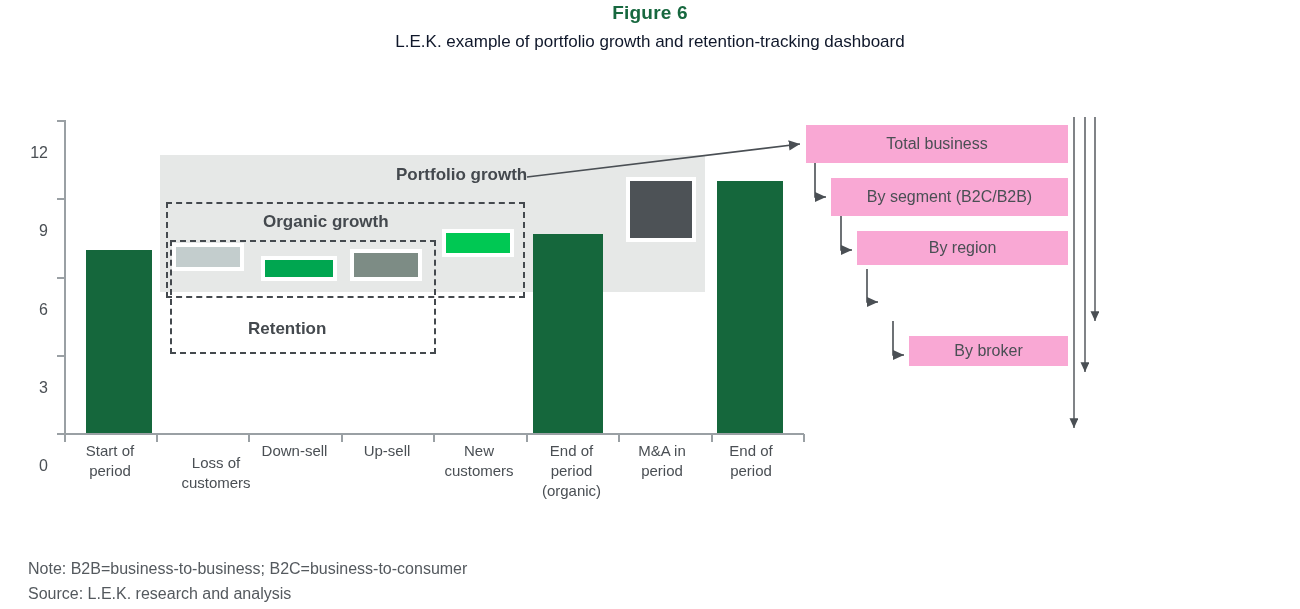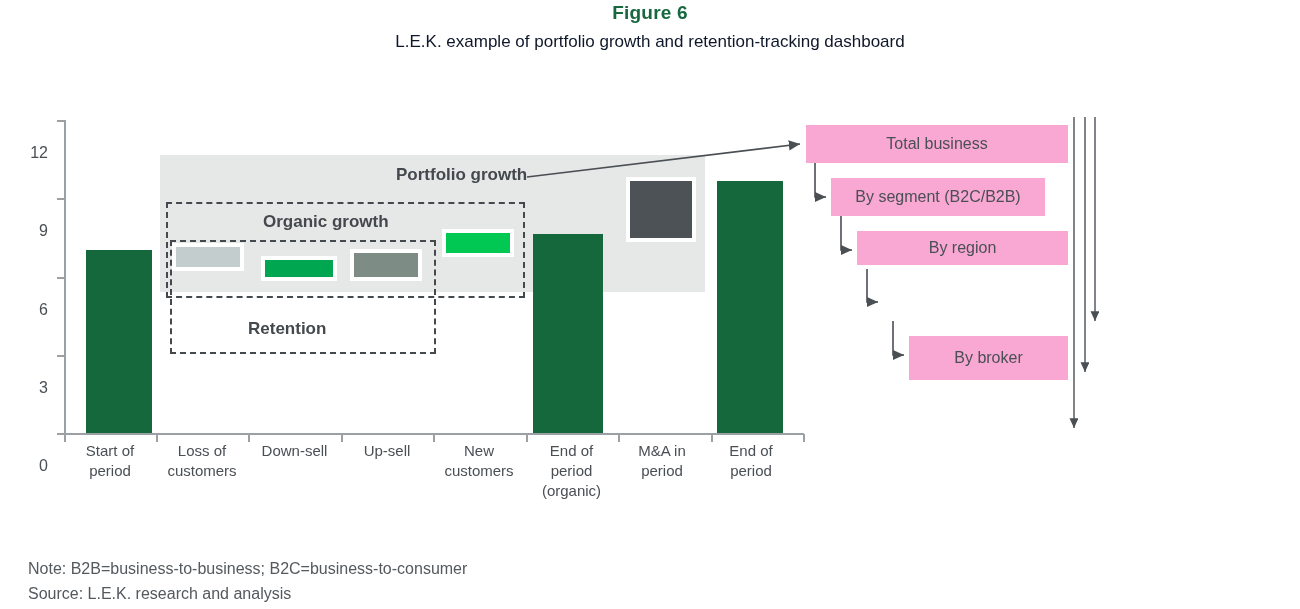--- a/index.html
+++ b/index.html
@@ -129,21 +129,21 @@
     <div class="bar" style="left:533px;top:234px;width:70px;height:199px;background:#15673c;"></div>
 
     <div class="bar float" style="left:626px;top:177px;width:70px;height:65px;background:#4d5256;"></div>
 
     <div class="bar" style="left:717px;top:181px;width:66px;height:252px;background:#15673c;"></div>
 
     <div class="catlab" style="left:64px;width:92px;">
       <div>Start of</div>
       <div>period</div>
     </div>
-    <div class="catlab" style="left:154px;width:96px;">
+    <div class="catlab" style="left:168px;width:96px;margin-top:12px;">
       <div>Loss of</div>
       <div>customers</div>
     </div>
     <div class="catlab" style="left:248px;width:93px;text-align:center;">
       <div>Down-sell</div>
     </div>
     <div class="catlab" style="left:341px;width:92px;">
       <div>Up-sell</div>
     </div>
     <div class="catlab" style="left:429px;width:100px;">
@@ -161,27 +161,27 @@
     </div>
     <div class="catlab" style="left:705px;width:92px;">
       <div>End of</div>
       <div>period</div>
     </div>
   </div>
 
   <div class="flowbox" style="left:806px;top:125px;width:262px;height:38px;">
     <span>Total business</span>
   </div>
-  <div class="flowbox" style="left:831px;top:178px;width:214px;height:38px;">
+  <div class="flowbox" style="left:831px;top:178px;width:237px;height:38px;">
     <span>By segment (B2C/B2B)</span>
   </div>
   <div class="flowbox" style="left:857px;top:231px;width:211px;height:34px;">
     <span>By region</span>
   </div>
-  <div class="flowbox" style="left:909px;top:336px;width:159px;height:44px;">
+  <div class="flowbox" style="left:909px;top:336px;width:159px;height:30px;">
     <span>By broker</span>
   </div>
 
 
   <div class="foot n1">Note: B2B=business-to-business; B2C=business-to-consumer</div>
   <div class="foot n2">Source: L.E.K. research and analysis</div>
 
   <svg class="overlay" viewBox="0 0 1300 609">
     <defs>
       <marker id="ah" markerWidth="9" markerHeight="9" refX="7" refY="3.2" orient="auto">

